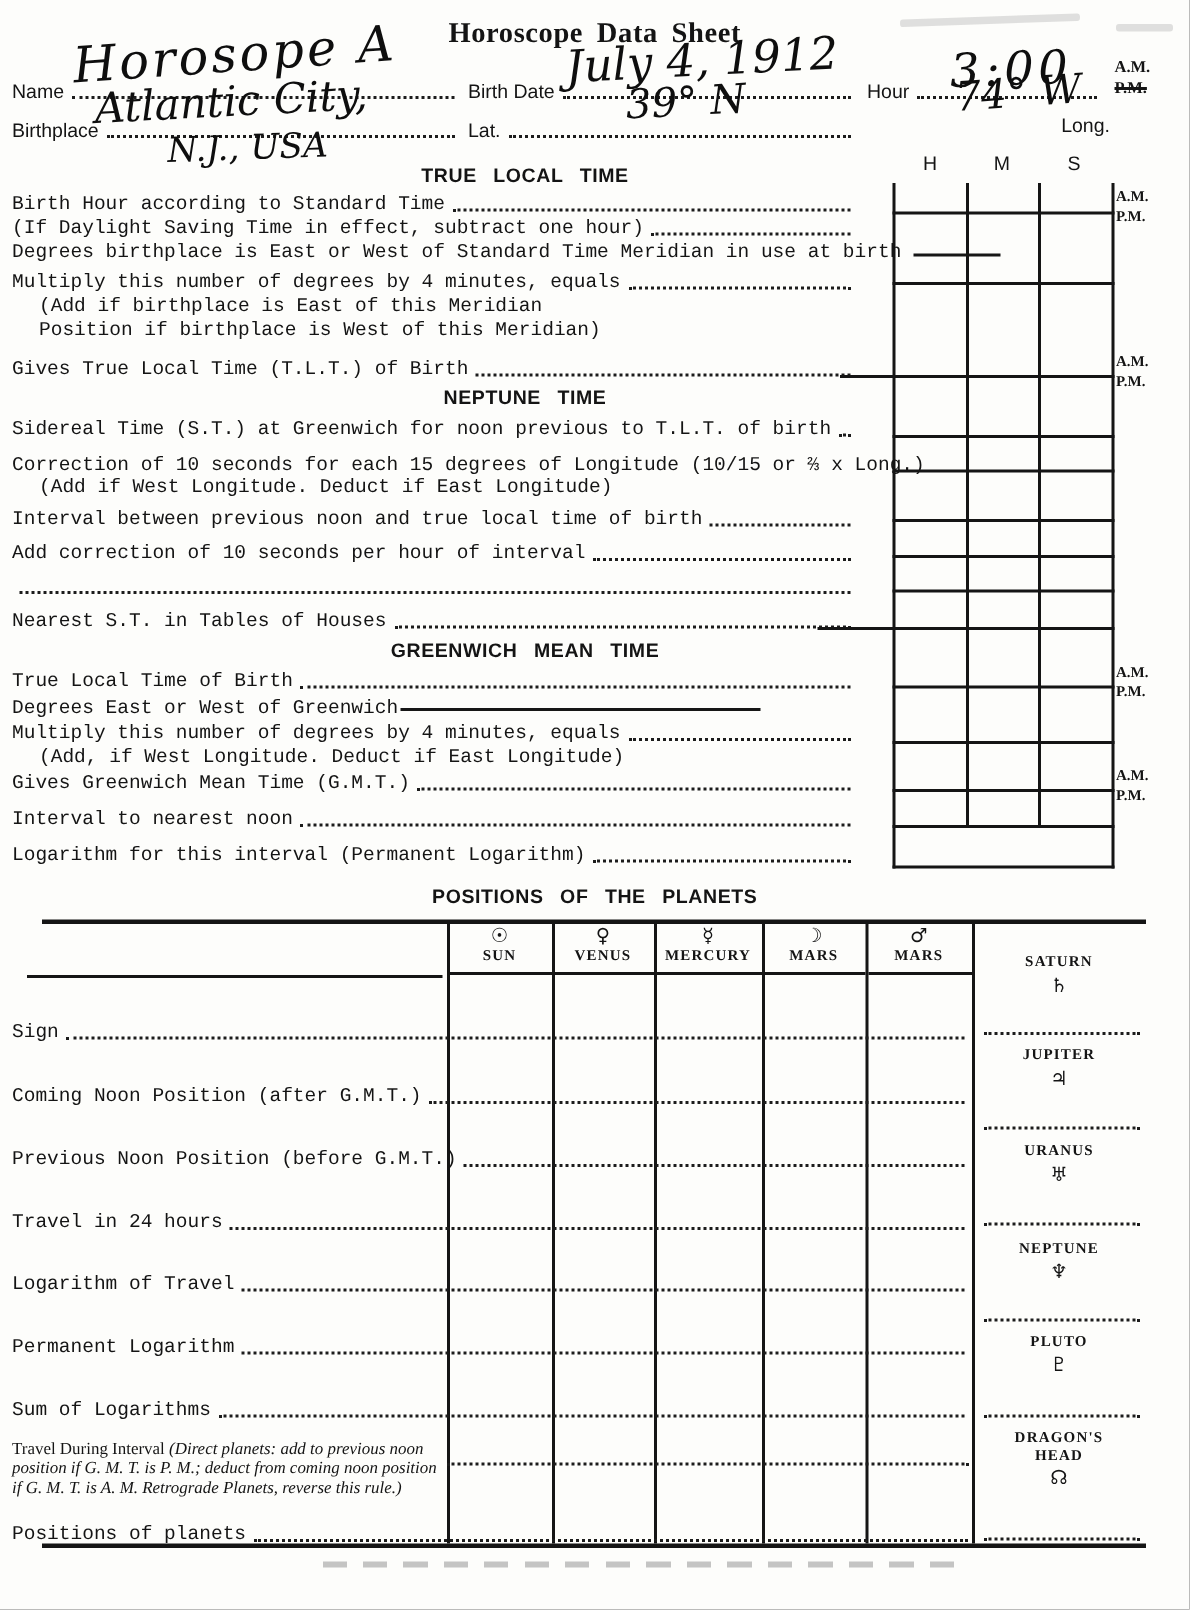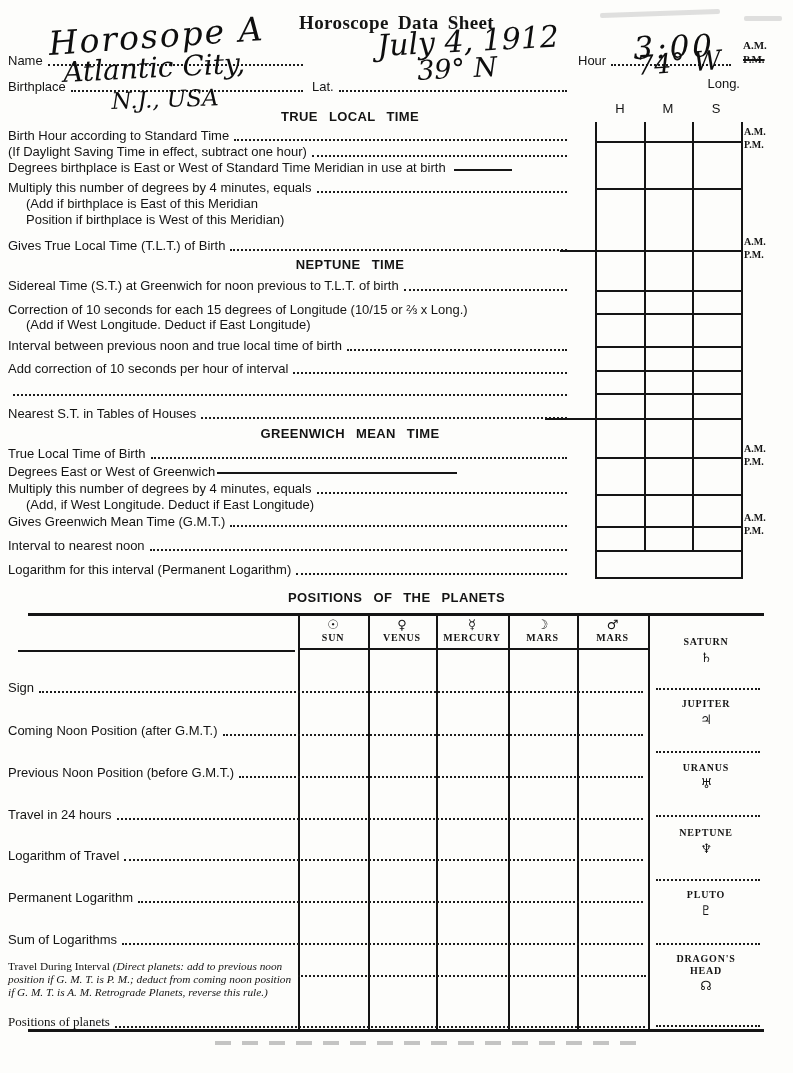--- a/index.html
+++ b/index.html
@@ -16,21 +16,21 @@
         color:#0e0e0e;white-space:nowrap;transform-origin:left bottom;}
   .ampm-top{position:absolute;left:743px;top:38px;font-family:"Liberation Serif",serif;
             font-weight:bold;font-size:11px;line-height:14px;}
   .struck{text-decoration:line-through;text-decoration-thickness:2px;}
   
   .sec-head{position:absolute;left:120px;width:460px;text-align:center;font-weight:bold;
             font-size:13px;letter-spacing:.4px;word-spacing:7px;}
   .frow{position:absolute;left:8px;width:562px;display:flex;align-items:flex-end;
         height:16px;font-size:13px;}
   .frow.indent{left:26px;width:544px;}
-  .ftext{white-space:nowrap;}
+  .ftext{white-space:nowrap;font-family:Liberation Mono, monospace;}
   .lead-solid-short{flex:0 0 58px;border-top:2px solid #161616;margin:0 0 4px 8px;}
   .lead-solid-long{flex:0 0 240px;border-top:2px solid #161616;margin:0 0 5px 2px;}
   
   .hline,.vline{position:absolute;background:#151515;}
   .gridlbl{position:absolute;top:101px;width:20px;text-align:center;font-size:13px;}
   .ampm{position:absolute;left:744px;font-family:"Liberation Serif",serif;font-weight:bold;
         font-size:10px;line-height:12px;}
   
   .pcol{position:absolute;top:617px;text-align:center;}
   .psym{font-size:13px;line-height:15px;font-family:"DejaVu Sans",sans-serif;}
@@ -54,20 +54,24 @@
 <body>
 
 <div class="page" id="page">
 
   <div class="title">Horoscope Data Sheet</div>
   <div class="smudge" style="left:600px;top:11px;width:120px;height:5px;transform:rotate(-2deg);"></div>
   <div class="smudge" style="left:744px;top:16px;width:38px;height:5px;"></div>
 
   <div class="field" style="left:8px;top:50px;width:298px;">
     <span class="flabel">Name</span>
+    <span class="dots"></span>
+  </div>
+  <div class="field" style="left:312px;top:50px;width:258px;">
+    <span class="flabel">Birth Date</span>
     <span class="dots"></span>
   </div>
   <div class="field" style="left:578px;top:50px;width:156px;">
     <span class="flabel">Hour</span>
     <span class="dots"></span>
   </div>
   <div class="ampm-top">
     <div>A.M.</div>
     <div class="struck">P.M.</div>
   </div>

